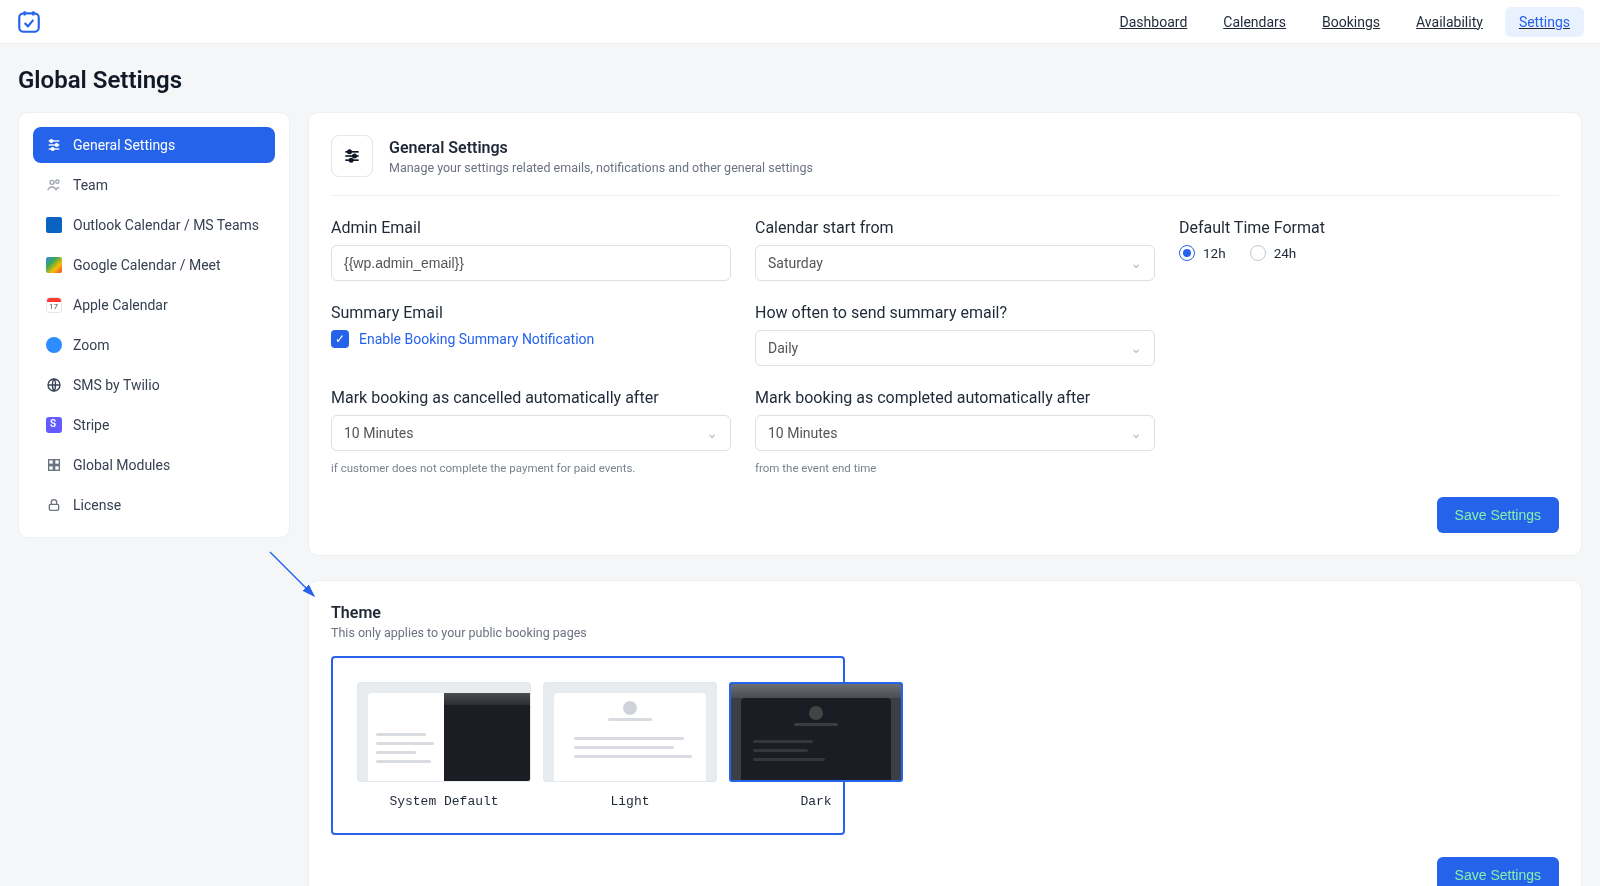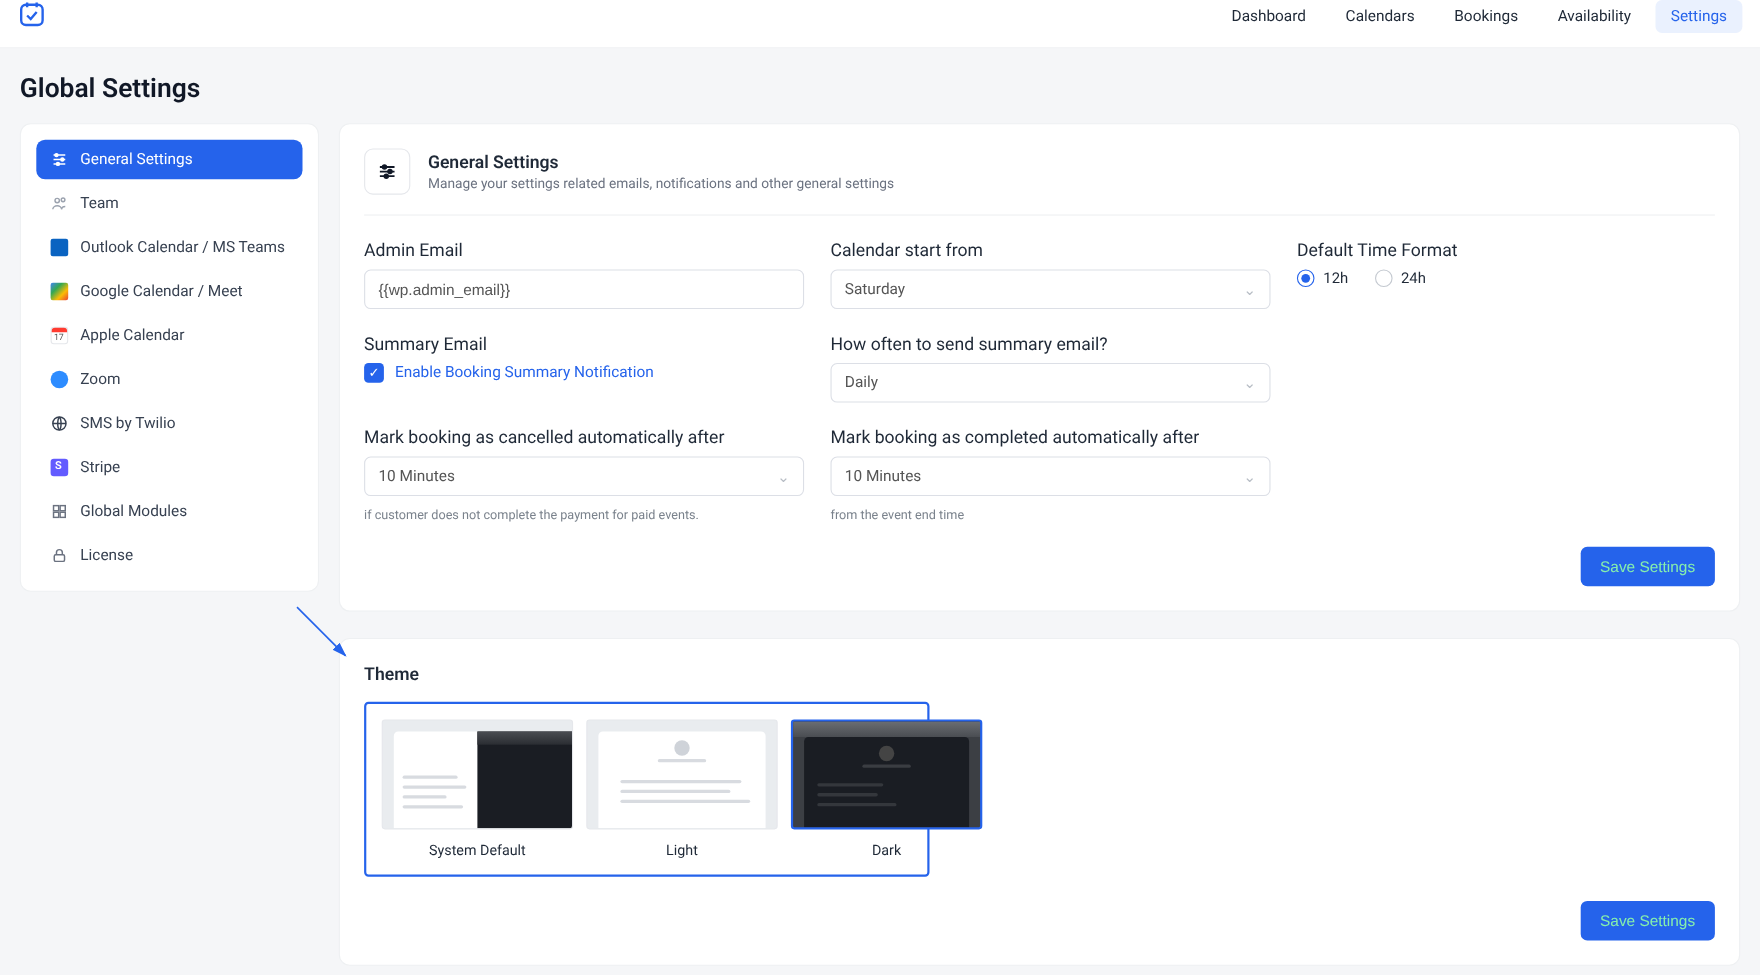--- a/index.html
+++ b/index.html
@@ -8,23 +8,24 @@
   background: #f5f6f8;
   color: #1f2937;
   width: 1600px;
   height: 886px;
   overflow: hidden;
 }
 .topbar {
   height: 44px;
   background: #fff;
   display: flex;
-  align-items: flex-start;
+  align-items: center;
   padding: 0 16px;
   border-bottom: 1px solid #eef0f2;
+  text-decoration: underline;
 }
 .logo {
   width: 26px; height: 26px;
   color: #2563eb;
 }
 .nav { margin-left: auto; display: flex; gap: 8px; }
 .nav a {
   text-decoration: none;
   color: #1f2937;
   font-size: 14px;
@@ -105,21 +106,21 @@
 .rdot.sel { border-color:#2563eb; }
 .rdot.sel::after { content:""; width:8px; height:8px; background:#2563eb; border-radius:50%; }
 
 .check { display:flex; align-items:center; gap:10px; font-size:14px; color:#2563eb; cursor:pointer; }
 .cbox { width:18px; height:18px; border-radius:4px; background:#2563eb; display:inline-flex; align-items:center; justify-content:center; color:#fff; font-size:12px; }
 
 .save-row { display:flex; justify-content:flex-end; margin-top:22px; }
 .btn-primary { background:#2563eb; color:#86efac; border:none; border-radius:6px; padding:10px 18px; font-size:14px; font-weight:500; cursor:pointer; }
 
 .theme-panel { position:relative; }
-.theme-box { border:2px solid #2563eb; border-radius:4px; padding:14px; display:flex; gap:12px; width:514px; }
+.theme-box { border:2px solid #2563eb; border-radius:4px; padding:24px; display:flex; gap:12px; width:514px;font-family:Liberation Mono, monospace; }
 .theme-opt { text-align:center; cursor:pointer; }
 .theme-canvas { width:174px; height:100px; border-radius:3px; margin-bottom:12px; position:relative; overflow:hidden; border:1px solid #e5e7eb; }
 .theme-opt.sel .theme-canvas { border:2px solid #2563eb; }
 .theme-label { font-size:13px; color:#1f2937; }
 
 
 .tc-sys { background:#e9ecef; }
 .tc-sys .light-half, .tc-sys .dark-half { position:absolute; top:10px; bottom:0; width:50%; }
 .tc-sys .light-half { left:10px; background:#fff; border-radius:4px 0 0 0; }
 .tc-sys .dark-half { right:0; background:#1a1d23; }
@@ -353,20 +354,21 @@
       <svg class="arrow" width="70" height="70">
         <defs>
             <marker id="ah" markerWidth="10" markerHeight="10" refX="8" refY="3" orient="auto">
               <path d="M0,0 L9,3 L0,6 Z" fill="#2563eb"></path>
             </marker>
           </defs>
         <path d="M6,6 L50,50" stroke="#2563eb" stroke-width="1.5" fill="none" marker-end="url(#ah)"></path>
       </svg>
       <div style="margin-bottom:16px;">
         <div class="panel-title">Theme</div>
+        <div class="panel-sub">This only applies to your public booking pages</div>
       </div>
       <div class="theme-box">
         <div class="theme-opt">
           <div class="theme-canvas tc-sys">
             <div class="light-half"></div>
               <div class="dark-half"></div>
             <div class="lines">
                 <span></span>
                 <span></span>
                 <span></span>

